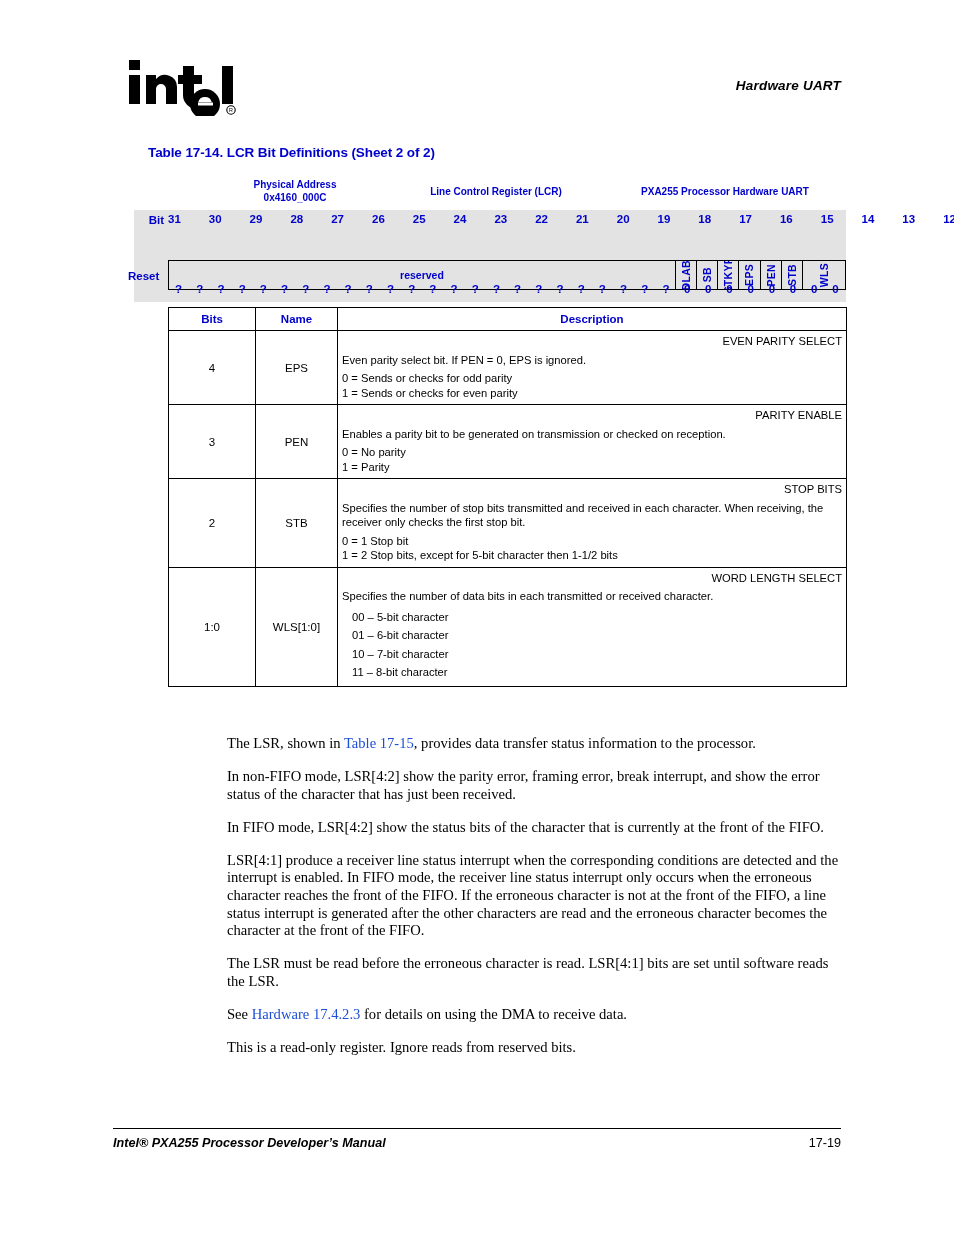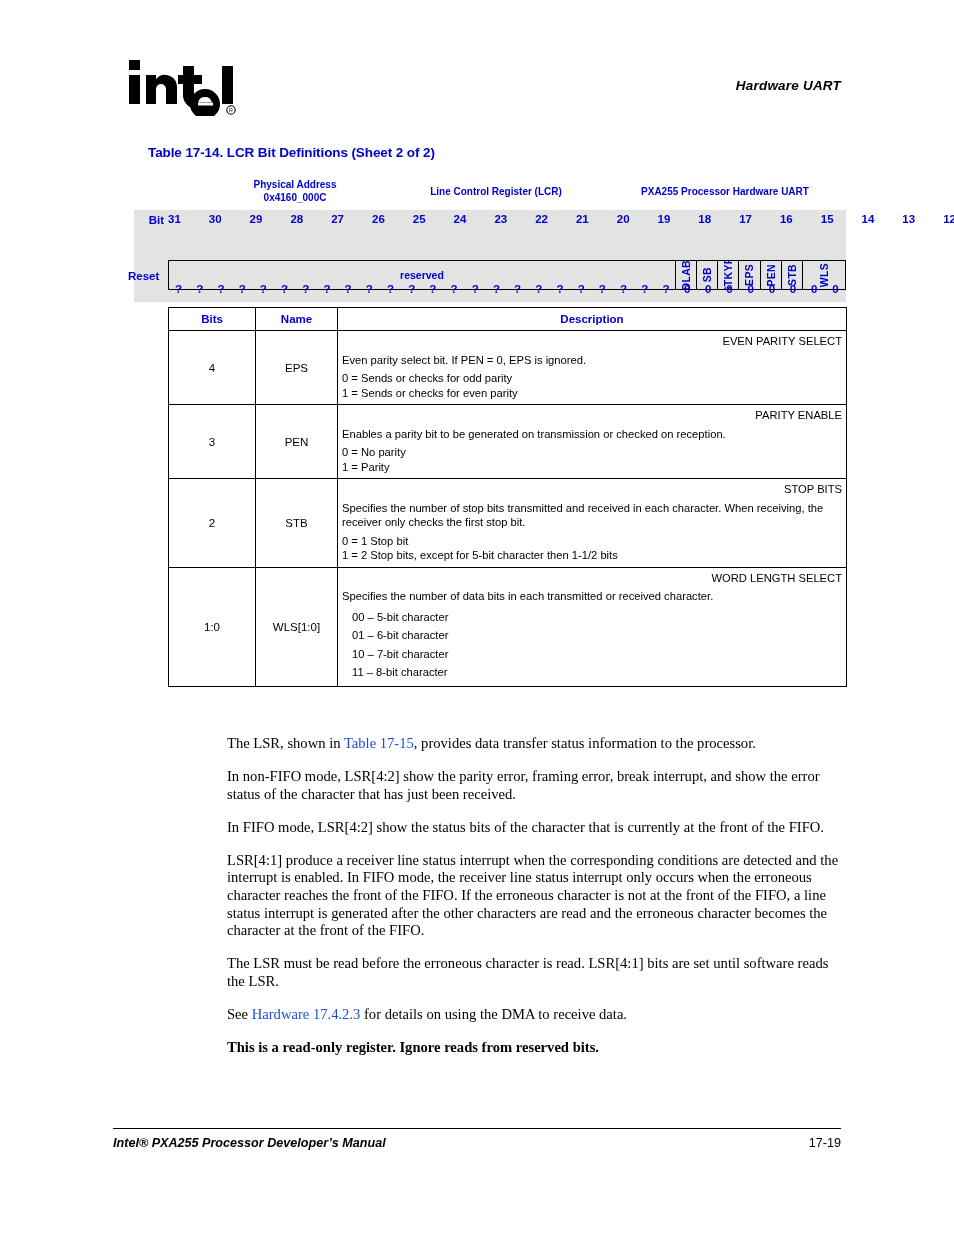--- a/index.html
+++ b/index.html
@@ -215,21 +215,21 @@
     position: absolute;
     left: 227px;
     top: 735px;
     width: 612px;
     font-family: "Liberation Serif", serif;
     font-size: 14.6px;
     line-height: 17.6px;
     color: #000;
   }
   .body-text p { margin: 0 0 15.5px 0; }
-  .body-text p.bold { font-weight: bold; margin-bottom: 12px; }
+  .body-text p.bold { font-weight: normal; margin-bottom: 12px; }
   .xref { color: #1d4ed8; }
 
   
   .footer-line {
     position: absolute;
     left: 113px;
     top: 1128px;
     width: 728px;
     border-top: 1.1px solid #000;
   }

